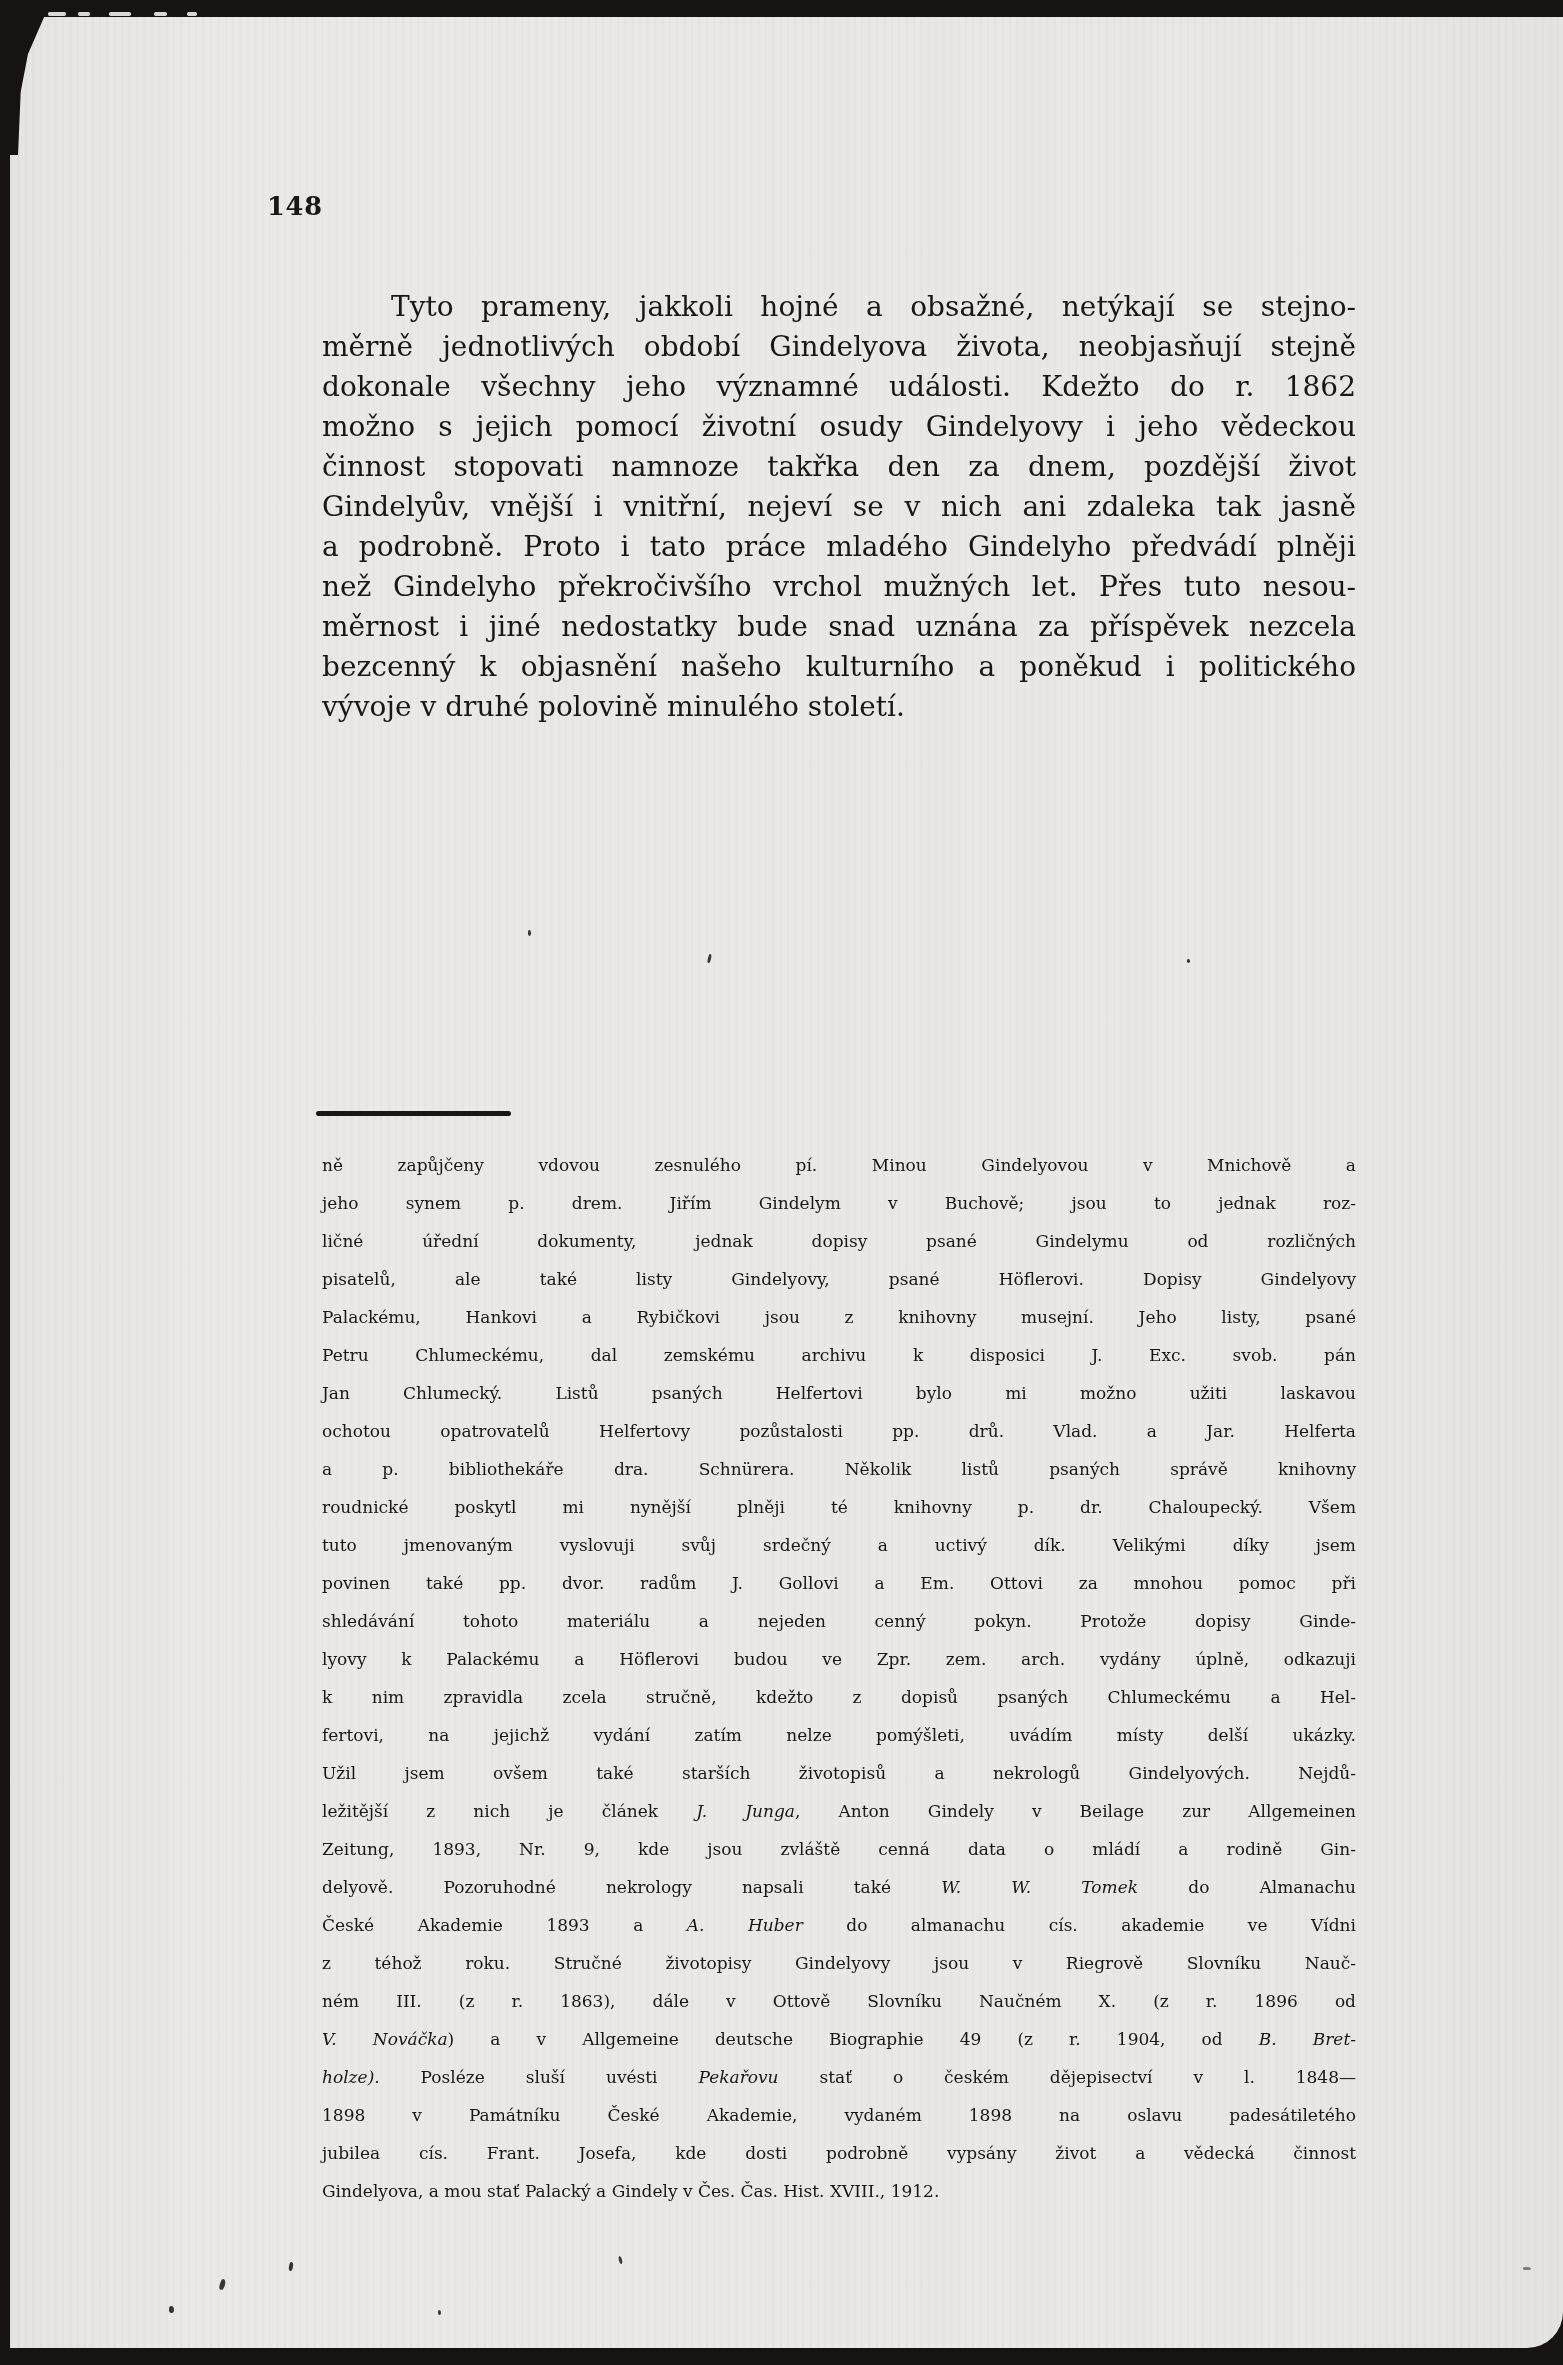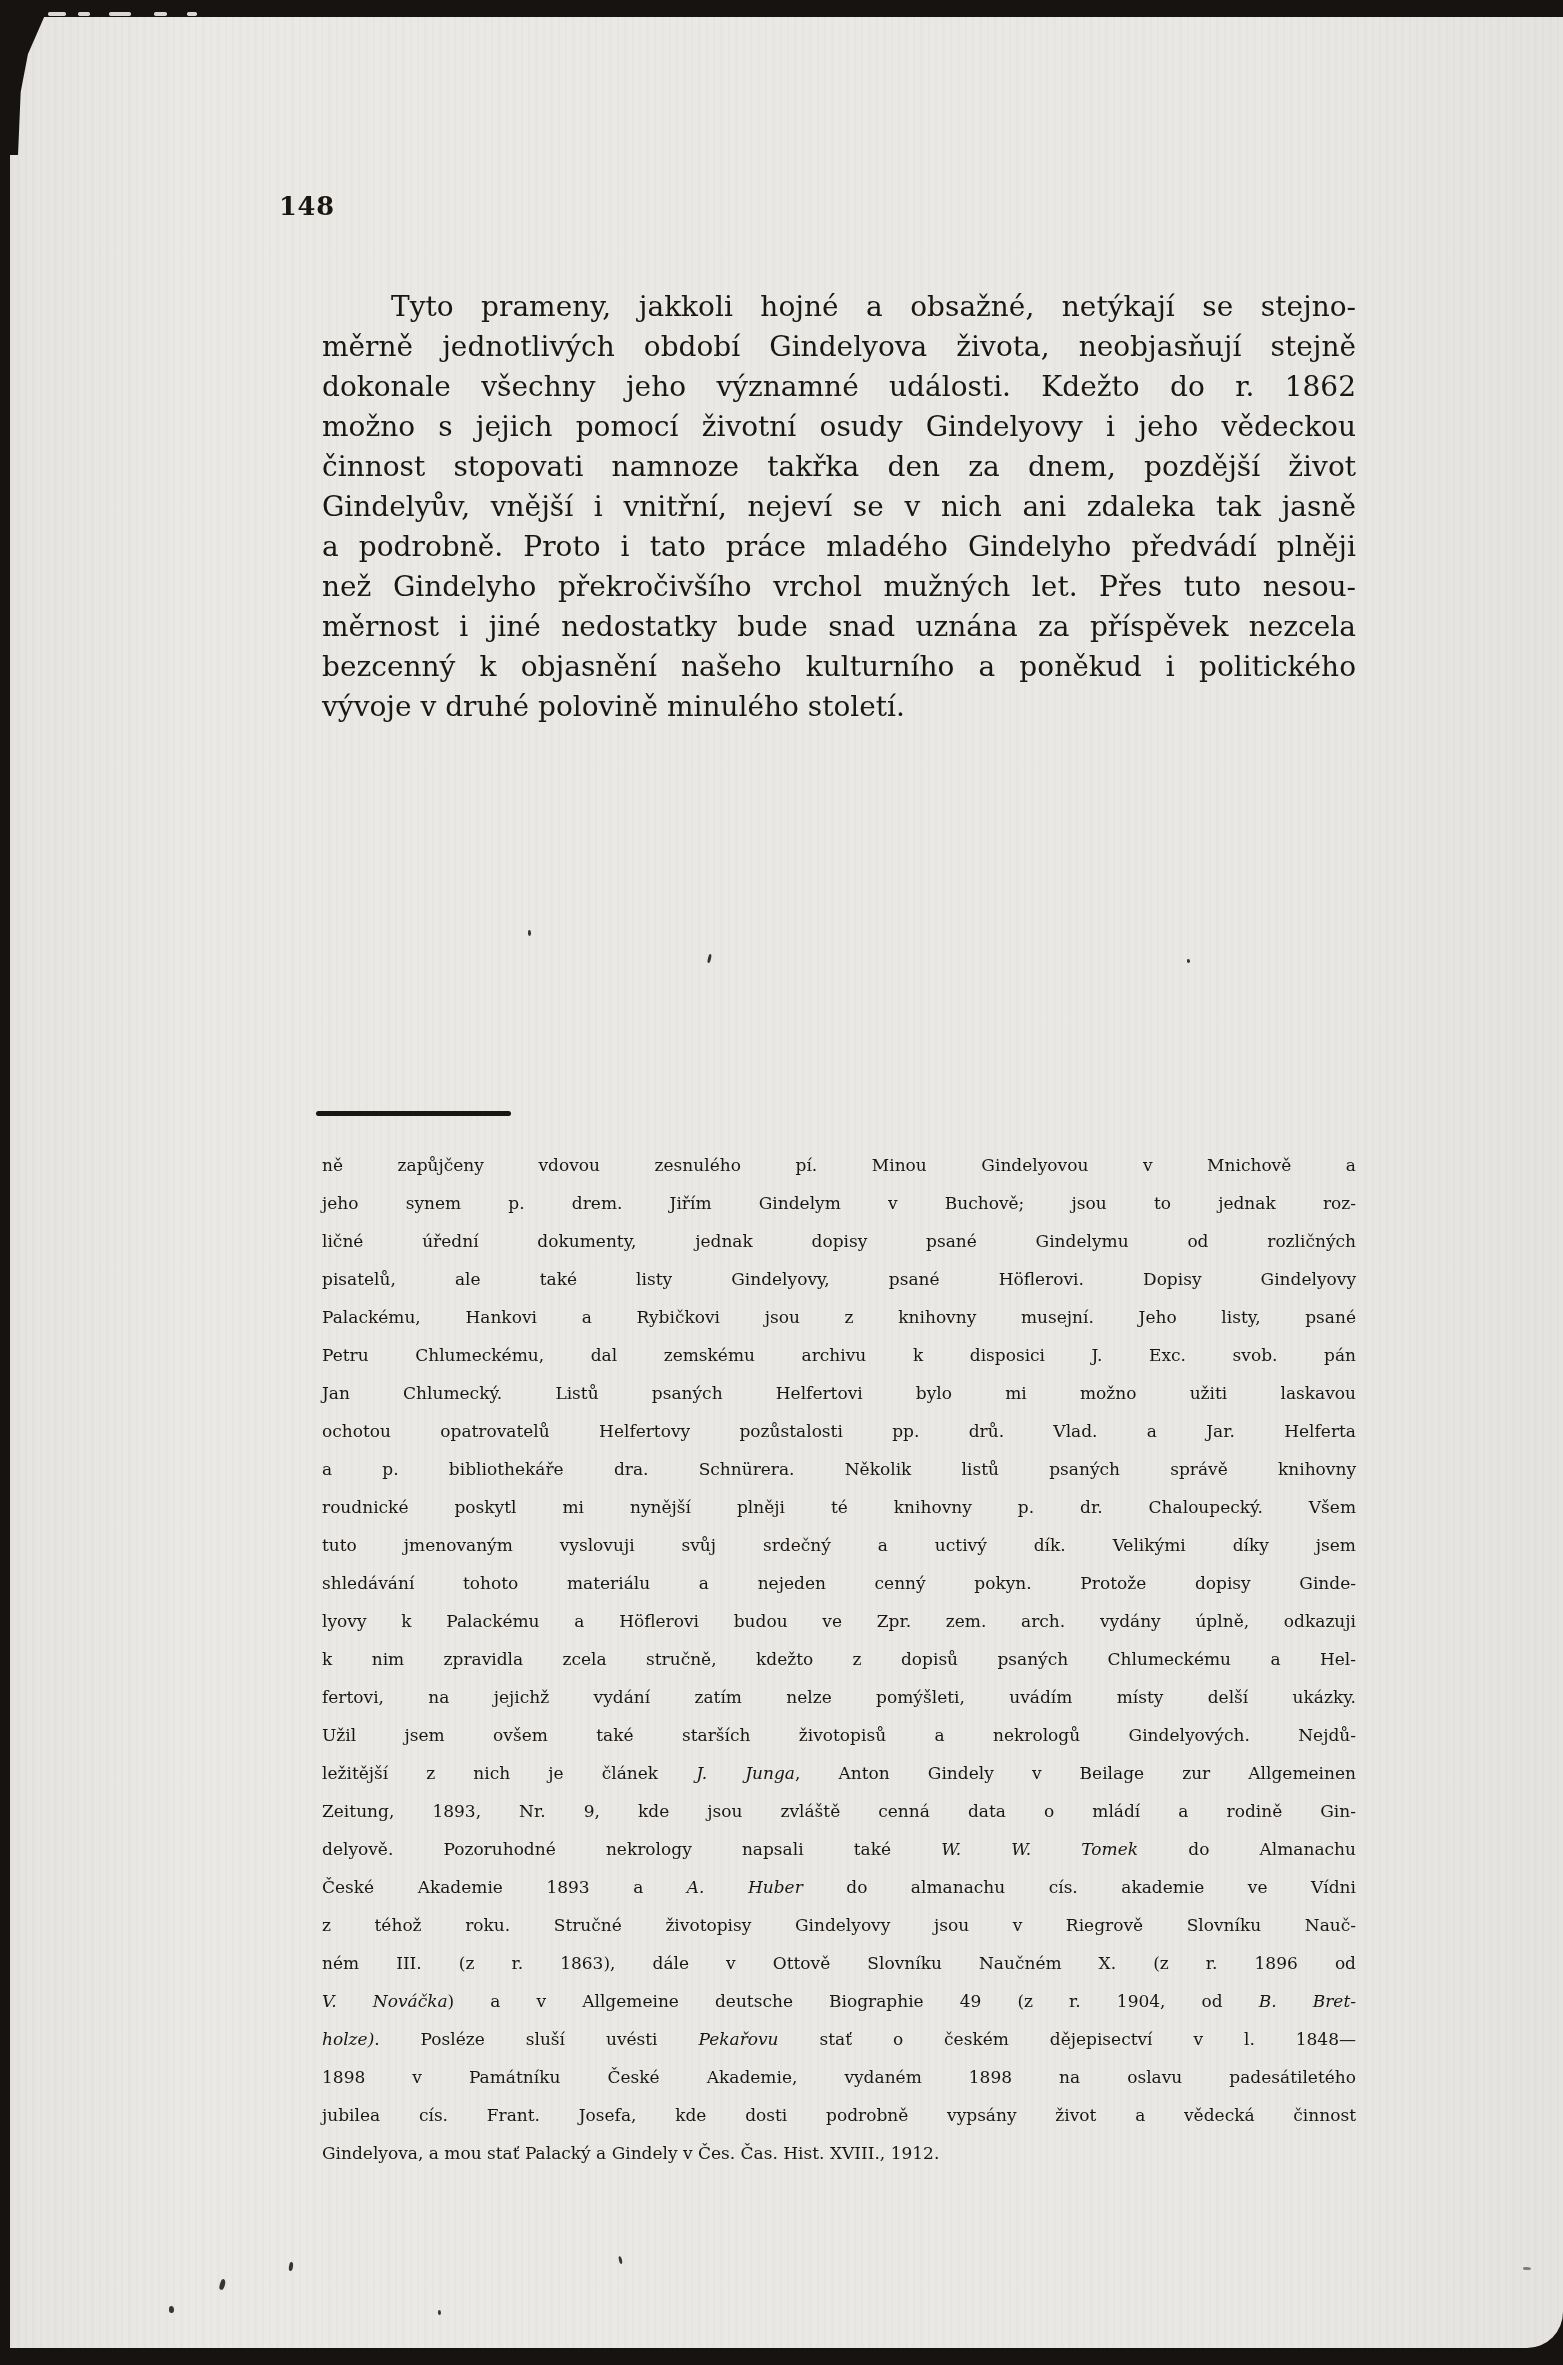--- a/index.html
+++ b/index.html
@@ -27,21 +27,21 @@
   .torn-blob{
     position:absolute;left:0;top:15px;width:45px;height:140px;
     background:var(--bed);
     clip-path:polygon(0 0,100% 0,62% 28%,46% 55%,40% 100%,0 100%);
   }
   .edge-mark{
     position:absolute;height:4.1px;background:#d9d8d4;top:11.6px;border-radius:1.7px;
   }
   .page-number{
     position:absolute;left:267px;top:191px;
-    font-size:25.6px;font-weight:bold;letter-spacing:0.8px;margin-left:12px;
+    font-size:25.6px;font-weight:bold;letter-spacing:0.8px;
   }
   .text-col{
     position:absolute;left:322px;width:1034px;
   }
   .body-paragraph{
     top:287px;font-size:28px;line-height:40px;
   }
   .footnote{
     top:1146px;font-size:17px;line-height:38px;
   }
@@ -95,20 +95,21 @@
     <div class="fline"><span>jeho synem p. drem. Jiřím Gindelym v Buchově; jsou to jednak roz-</span></div>
     <div class="fline"><span>ličné úřední dokumenty, jednak dopisy psané Gindelymu od rozličných</span></div>
     <div class="fline"><span>pisatelů, ale také listy Gindelyovy, psané Höflerovi. Dopisy Gindelyovy</span></div>
     <div class="fline"><span>Palackému, Hankovi a Rybičkovi jsou z knihovny musejní. Jeho listy, psané</span></div>
     <div class="fline"><span>Petru Chlumeckému, dal zemskému archivu k disposici J. Exc. svob. pán</span></div>
     <div class="fline"><span>Jan Chlumecký. Listů psaných Helfertovi bylo mi možno užiti laskavou</span></div>
     <div class="fline"><span>ochotou opatrovatelů Helfertovy pozůstalosti pp. drů. Vlad. a Jar. Helferta</span></div>
     <div class="fline"><span>a p. bibliothekáře dra. Schnürera. Několik listů psaných správě knihovny</span></div>
     <div class="fline"><span>roudnické poskytl mi nynější plněji té knihovny p. dr. Chaloupecký. Všem</span></div>
     <div class="fline"><span>tuto jmenovaným vyslovuji svůj srdečný a uctivý dík. Velikými díky jsem</span></div>
+    <div class="fline"><span>povinen také pp. dvor. radům J. Gollovi a Em. Ottovi za mnohou pomoc při</span></div>
     <div class="fline"><span>shledávání tohoto materiálu a nejeden cenný pokyn. Protože dopisy Ginde-</span></div>
     <div class="fline"><span>lyovy k Palackému a Höflerovi budou ve Zpr. zem. arch. vydány úplně, odkazuji</span></div>
     <div class="fline"><span>k nim zpravidla zcela stručně, kdežto z dopisů psaných Chlumeckému a Hel-</span></div>
     <div class="fline"><span>fertovi, na jejichž vydání zatím nelze pomýšleti, uvádím místy delší ukázky.</span></div>
     <div class="fline"><span>Užil jsem ovšem také starších životopisů a nekrologů Gindelyových. Nejdů-</span></div>
     <div class="fline"><span>ležitější z nich je článek </span><span class="it">J. Junga</span><span>, Anton Gindely v Beilage zur Allgemeinen</span></div>
     <div class="fline"><span>Zeitung, 1893, Nr. 9, kde jsou zvláště cenná data o mládí a rodině Gin-</span></div>
     <div class="fline"><span>delyově. Pozoruhodné nekrology napsali také </span><span class="it">W. W. Tomek</span><span> do Almanachu</span></div>
     <div class="fline"><span>České Akademie 1893 a </span><span class="it">A. Huber</span><span> do almanachu cís. akademie ve Vídni</span></div>
     <div class="fline"><span>z téhož roku. Stručné životopisy Gindelyovy jsou v Riegrově Slovníku Nauč-</span></div>

